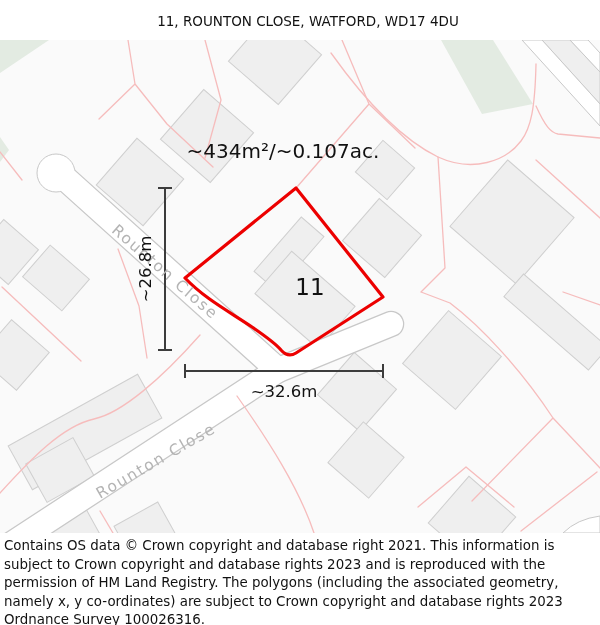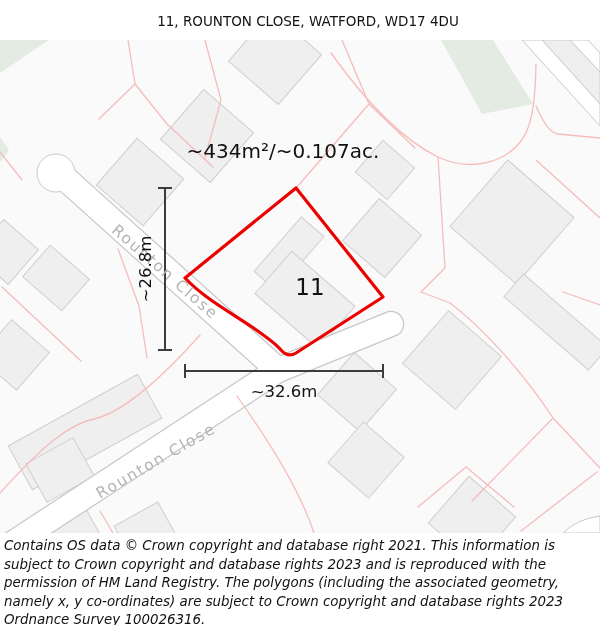--- a/index.html
+++ b/index.html
@@ -14,21 +14,21 @@
     background:#ffffff;z-index:3;margin-left:8px;
   }
   .header .title{font-size:13.5px;line-height:17px;margin-top:3px;color:#111;}
   .header .subtitle{font-size:13px;line-height:16px;color:#111;}
   .map-wrap{
     position:absolute;top:40px;left:0;width:600px;height:493px;
     background:var(--map-bg,#fafafa);overflow:hidden;
   }
   .footer{
     position:absolute;top:533px;left:0;width:600px;height:92px;
-    background:#ffffff;z-index:3;font-style:italic;
+    background:#ffffff;z-index:3;
   }
   .footer .copyright{
     font-size:13.4px;line-height:18.6px;padding:4px 5px 0 4px;color:#111;
     letter-spacing:0;
   }
   
   .green{fill:var(--green-fill,#e3ebe2);stroke:none;}
   .building{fill:var(--building-fill,#efefef);stroke:var(--building-stroke,#cfcfcf);stroke-width:1;}
   .road-casing{fill:none;stroke:var(--road-stroke,#c8c8c8);stroke-width:26.5;stroke-linecap:round;stroke-linejoin:round;}
   .road-fill{fill:none;stroke:var(--road-fill,#ffffff);stroke-width:24;stroke-linecap:round;stroke-linejoin:round;}

